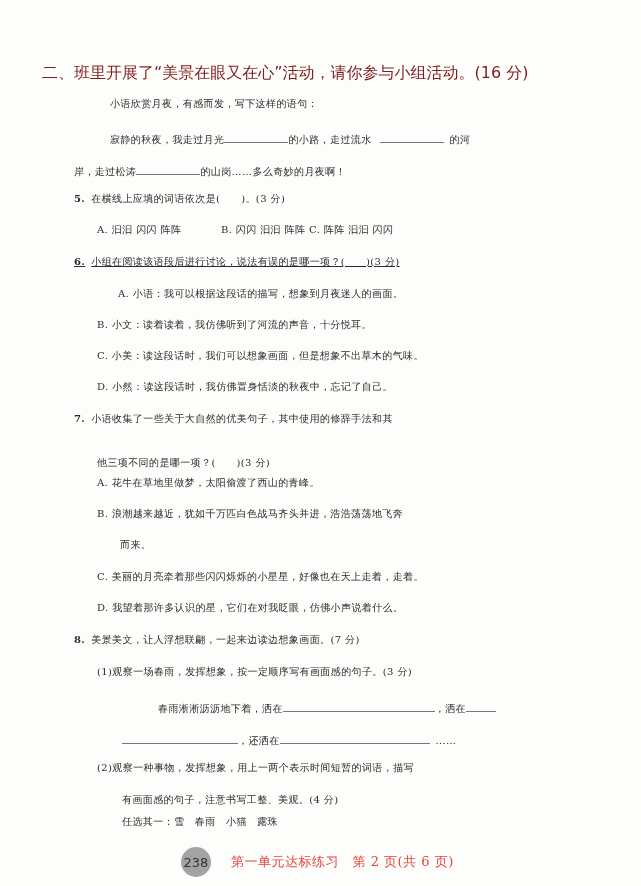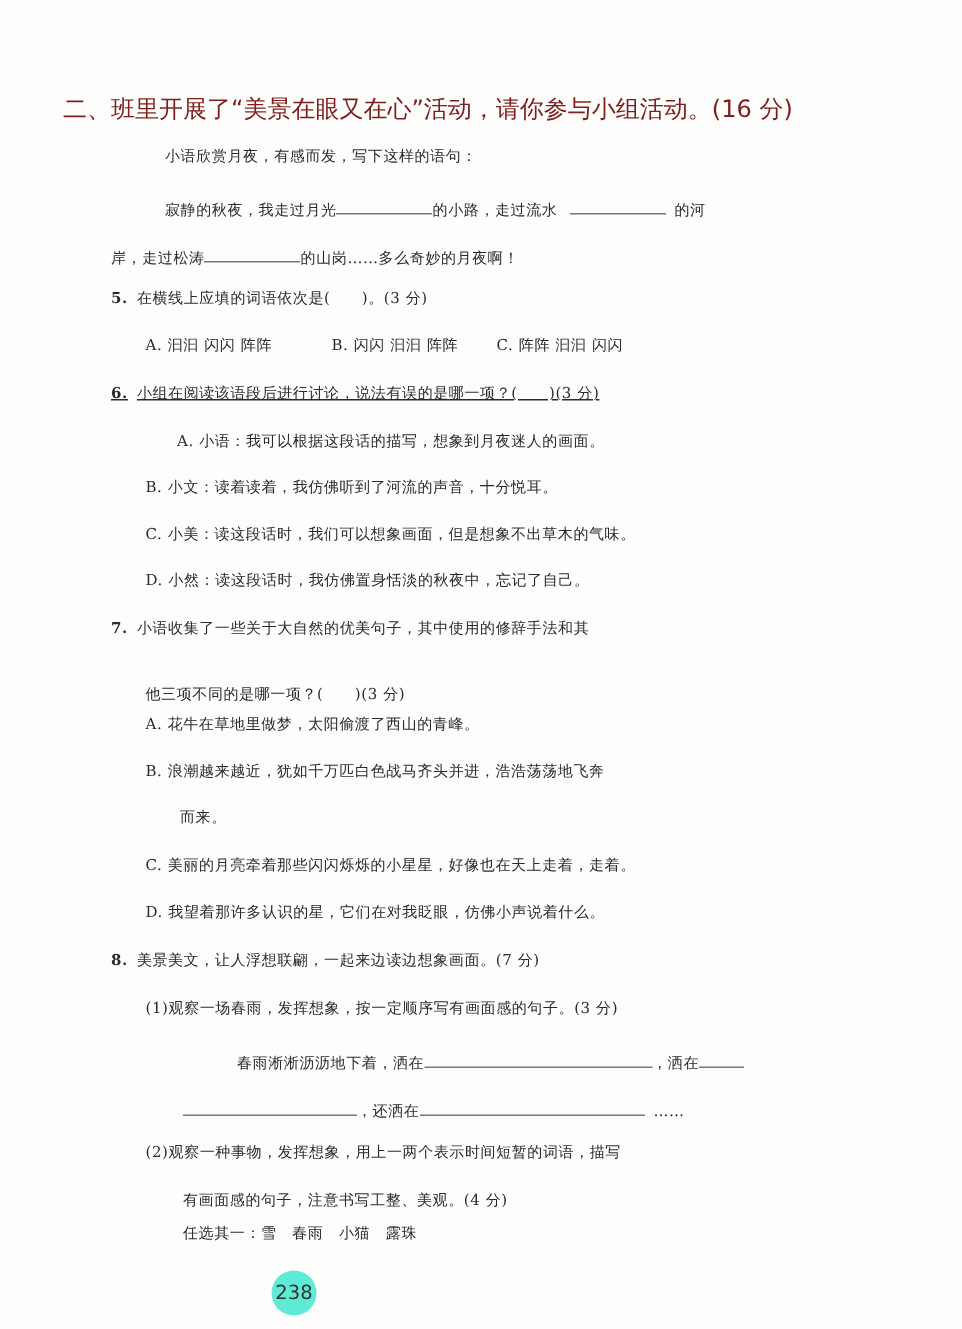--- a/index.html
+++ b/index.html
@@ -5,21 +5,21 @@
   html, body { margin: 0; padding: 0; }
   body {
     width: 641px; height: 886px; background: #fdfdfb; position: relative; overflow: hidden;
     font-family: "DejaVu Serif", "Liberation Serif", serif; color: #2a2a2a;
   }
   .line { position: absolute; white-space: nowrap; font-size: 10px; letter-spacing: 0.4px; }
   .heading { font-family: "DejaVu Sans", "Liberation Sans", sans-serif; font-size: 16px; color: #7f1d1d; letter-spacing: 0; text-align: right; }
   .qnum { font-weight: bold; font-family: "DejaVu Serif", serif; margin-right: 6px; }
   .blank { display: inline-block; border-bottom: 1px solid #777; height: 14px; vertical-align: baseline; }
   .footer { position: absolute; top: 847px; left: 181px; display: flex; align-items: center; }
-  .pgnum { width: 30px; height: 30px; border-radius: 50%; background: #5eead4; display: flex; align-items: center; justify-content: center;
+  .pgnum { width: 30px; height: 30px; border-radius: 50%; background: #a3a3a3; display: flex; align-items: center; justify-content: center;
     font-family: "DejaVu Sans", "Liberation Sans", sans-serif; font-size: 13px; color: #333; }
   .foottext { margin-left: 20px; font-size: 13px; color: #e2453f; letter-spacing: 0.5px; }
 </style>
 </head>
 <body>
 
 <div class="line heading" style="top:63px; left:42px;">二、班里开展了“美景在眼又在心”活动，请你参与小组活动。(16 分)</div>
 
 <div class="line" style="top:97px; left:110px;">小语欣赏月夜，有感而发，写下这样的语句：</div>
 
@@ -30,21 +30,21 @@
 <div class="line" style="top:160px; left:74px;">
   <span>岸，走过松涛</span><span class="blank" style="width:64px;"></span><span>的山岗……多么奇妙的月夜啊！</span>
 </div>
 
 <div class="line" style="top:192px; left:74px;">
   <span class="qnum">5.</span><span>在横线上应填的词语依次是(　　)。(3 分)</span>
 </div>
 <div class="line" style="top:223px; left:97px;">
   <span>A. 汩汩 闪闪 阵阵</span>
   <span style="margin-left:36px;">B. 闪闪 汩汩 阵阵</span>
-  <span style="margin-left:22px;">C. 阵阵 汩汩 闪闪</span>
+  <span style="">C. 阵阵 汩汩 闪闪</span>
 </div>
 
 <div class="line" style="top:255px; left:74px;text-decoration:underline;">
   <span class="qnum">6.</span><span>小组在阅读该语段后进行讨论，说法有误的是哪一项？(　　)(3 分)</span>
 </div>
 <div class="line" style="top:287px; left:97px;margin-left:21px;">A. 小语：我可以根据这段话的描写，想象到月夜迷人的画面。</div>
 <div class="line" style="top:318px; left:97px;">B. 小文：读着读着，我仿佛听到了河流的声音，十分悦耳。</div>
 <div class="line" style="top:349px; left:97px;">C. 小美：读这段话时，我们可以想象画面，但是想象不出草木的气味。</div>
 <div class="line" style="top:380px; left:97px;">D. 小然：读这段话时，我仿佛置身恬淡的秋夜中，忘记了自己。</div>
 
@@ -69,13 +69,14 @@
 <div class="line" style="top:729px; left:122px;">
   <span class="blank" style="width:116px;"></span><span>，还洒在</span><span class="blank" style="width:150px;"></span><span style="margin-left:6px;">……</span>
 </div>
 
 <div class="line" style="top:761px; left:97px;">(2)观察一种事物，发挥想象，用上一两个表示时间短暂的词语，描写</div>
 <div class="line" style="top:793px; left:122px;">有画面感的句子，注意书写工整、美观。(4 分)</div>
 <div class="line" style="top:815px; left:122px;">任选其一：雪　春雨　小猫　露珠</div>
 
 <div class="footer">
   <div class="pgnum">238</div>
+  <div class="foottext">第一单元达标练习　第 2 页(共 6 页)</div>
 </div>
 
 </body></html>

